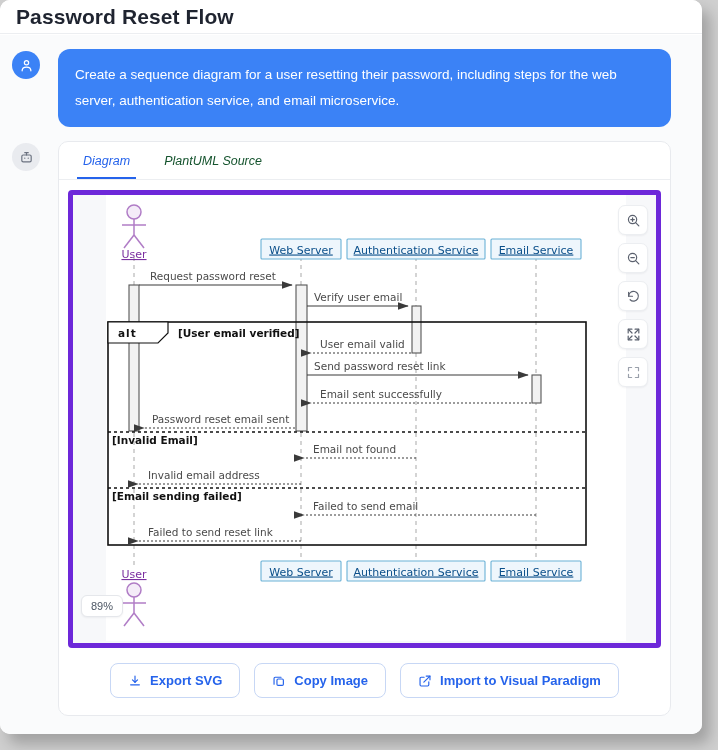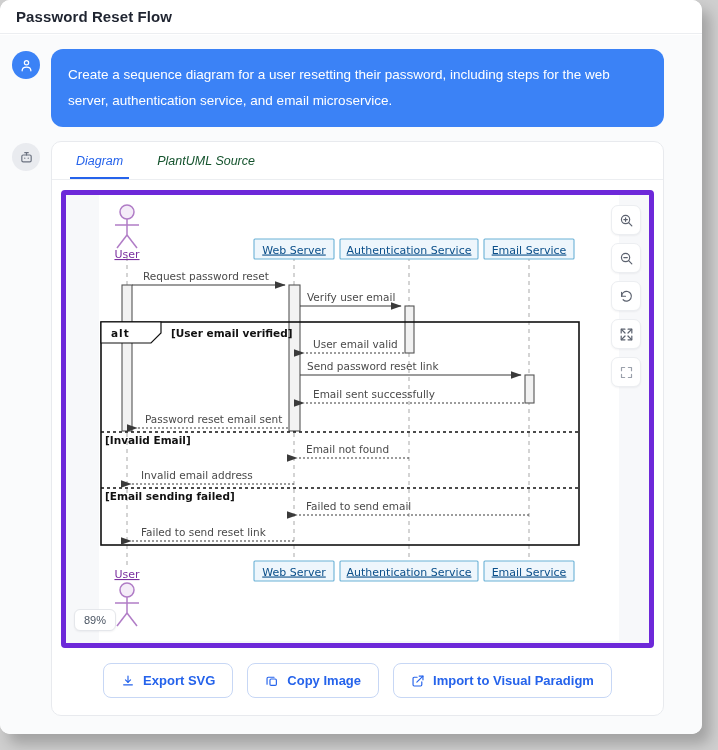--- a/index.html
+++ b/index.html
@@ -12,30 +12,30 @@
   
   #app-window{
     position:absolute;left:0;top:0;width:702px;height:734px;
     background:#ffffff;border-radius:10px;overflow:hidden;
     box-shadow:8px 10px 14px rgba(0,0,0,.22);
   }
   #titlebar{
     height:34px;background:#ffffff;border-bottom:1px solid #eceef1;
     display:flex;align-items:center;padding:0 16px;box-sizing:border-box;
   }
-  #title-text{font-size:15px;font-weight:600;color:#1f2430;letter-spacing:.1px;}
+  #title-text{font-size:21px;font-weight:600;color:#1f2430;letter-spacing:.1px;}
 
   #chat-area{
     position:absolute;top:35px;left:0;right:0;bottom:0;
     background:#fafbfc;padding:14px 16px 0 12px;box-sizing:border-box;
     overflow:hidden;
   }
 
   
-  .msg-row{display:flex;align-items:flex-start;margin-bottom:14px;}
+  .msg-row{display:flex;align-items:flex-start;margin-bottom:14px;gap:7px;}
   .avatar{
     width:28px;height:28px;border-radius:50%;flex:0 0 28px;
     display:flex;align-items:center;justify-content:center;margin-top:2px;
   }
   .avatar.user{background:#3b82f6;}
   .avatar.bot{background:#e9ebef;}
   .bubble-user{
     margin-left:11px;background:#3b82f6;color:#fff;border-radius:12px;
     padding:13px 17px;font-size:13.5px;line-height:26px;
     width:613px;box-sizing:border-box;
@@ -64,21 +64,21 @@
   
   .dg-toolbar{position:absolute;right:8px;top:10px;display:flex;flex-direction:column;gap:8px;z-index:5;}
   .dg-btn{
     width:28px;height:28px;background:#fff;border:1px solid #eceef1;border-radius:7px;
     display:flex;align-items:center;justify-content:center;cursor:pointer;
     box-shadow:0 1px 2px rgba(16,24,40,.05);
   }
   .dg-btn svg{display:block;}
 
   .zoom-badge{
-    position:absolute;left:8px;bottom:12px;background:#fff;border:1px solid #e5e7eb;
+    position:absolute;left:8px;bottom:26px;background:#fff;border:1px solid #e5e7eb;
     border-radius:6px;font-size:11px;color:#4b5563;padding:4px 9px;z-index:5;
     box-shadow:0 1px 2px rgba(16,24,40,.05);
   }
 
   
   .actions{display:flex;justify-content:center;gap:14px;padding:15px 0 17px 0;}
   .act-btn{
     display:flex;align-items:flex-end;gap:8px;background:#fff;border:1px solid #c7d7f5;
     border-radius:8px;padding:9px 17px;color:#2563eb;font-size:13px;font-weight:600;
     cursor:pointer;white-space:nowrap;

